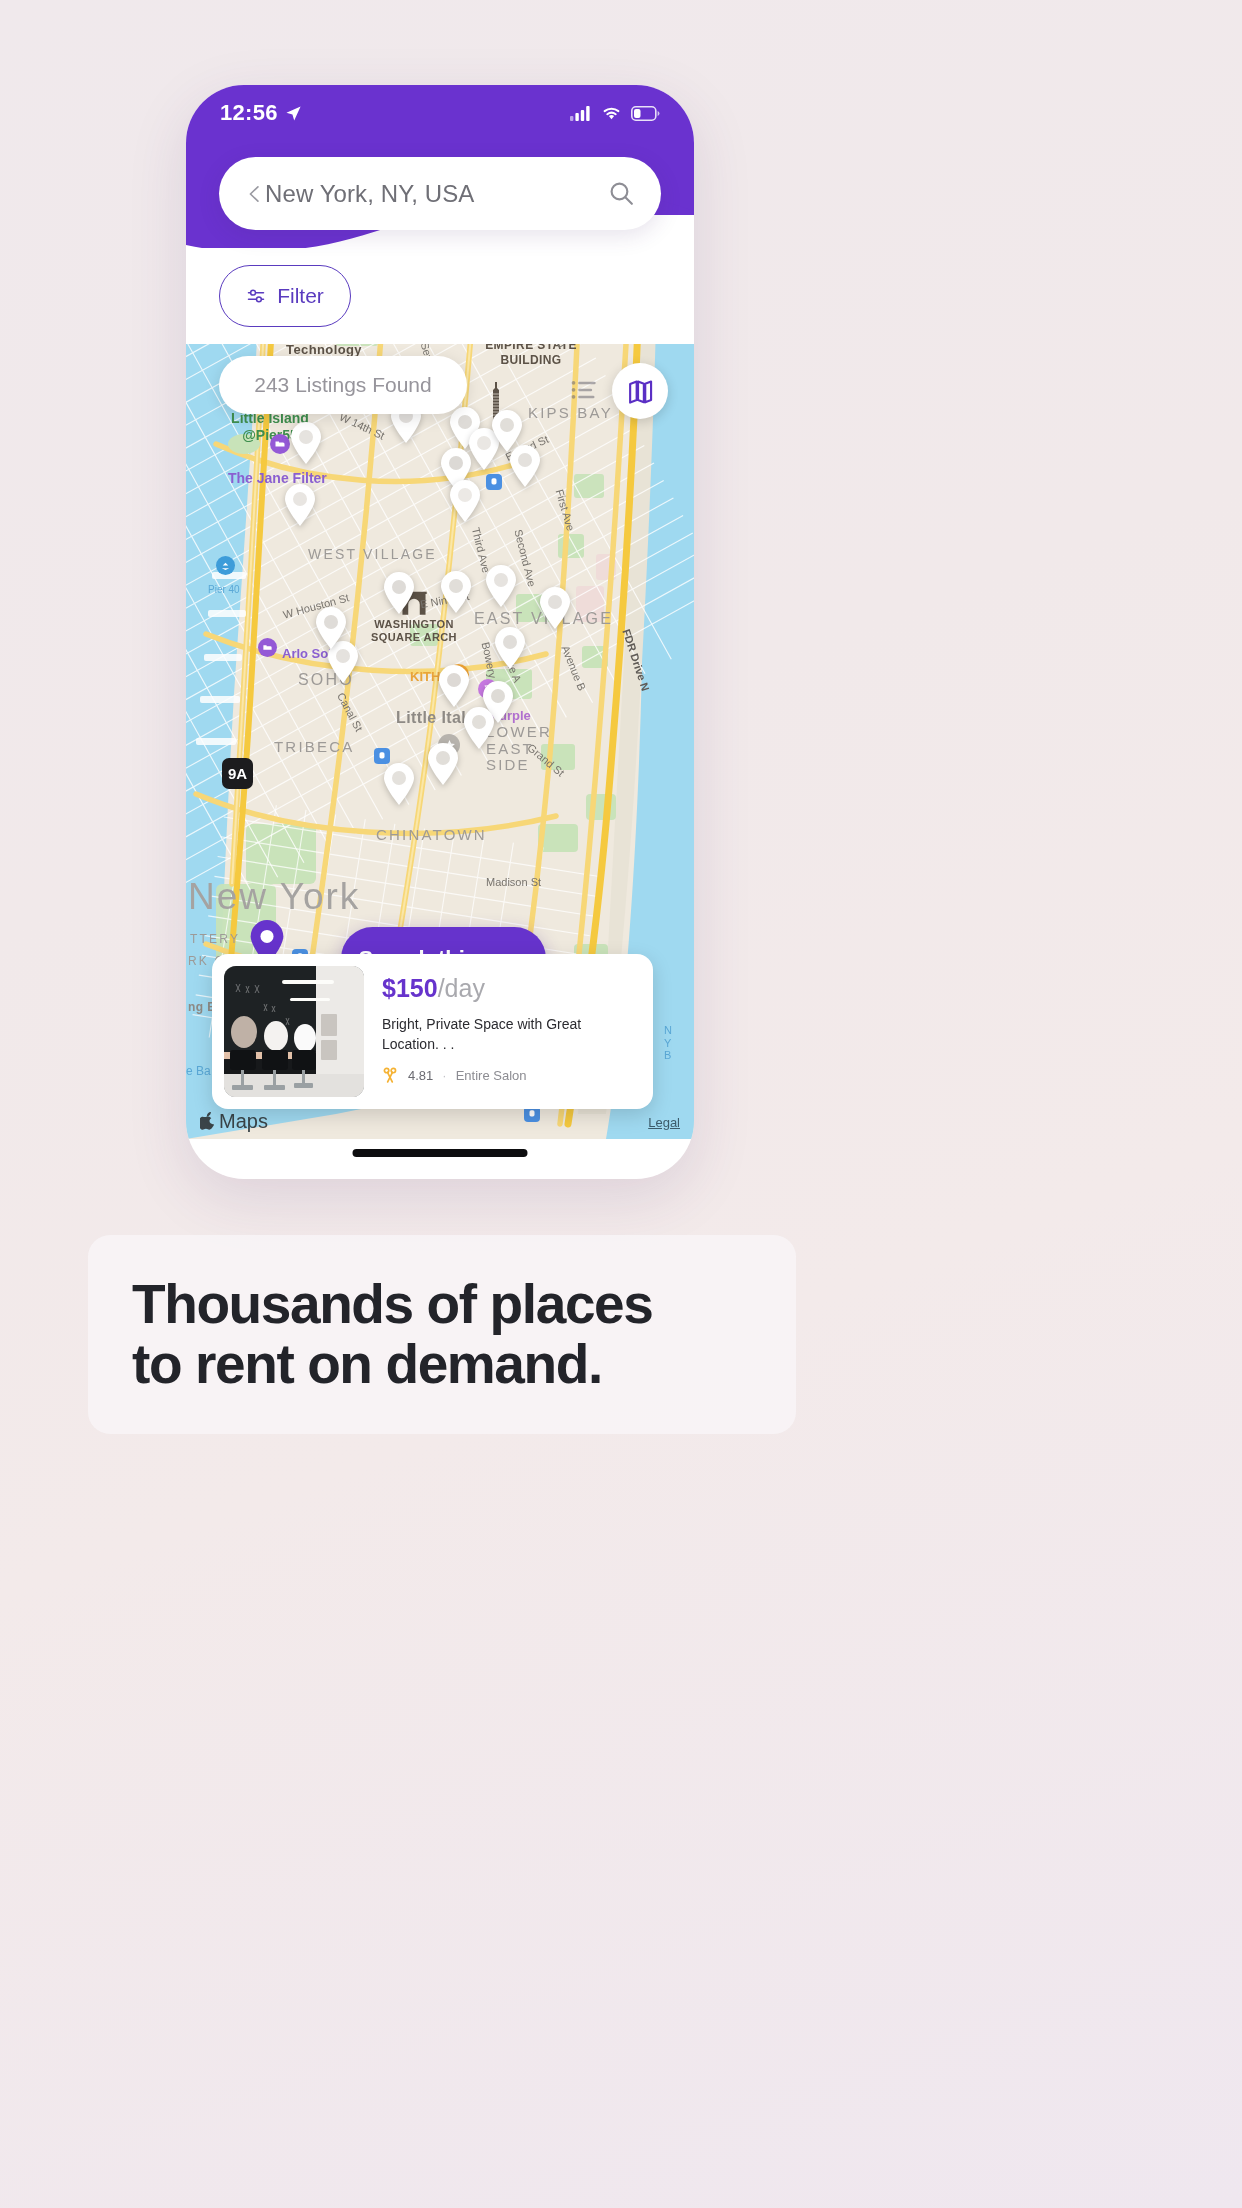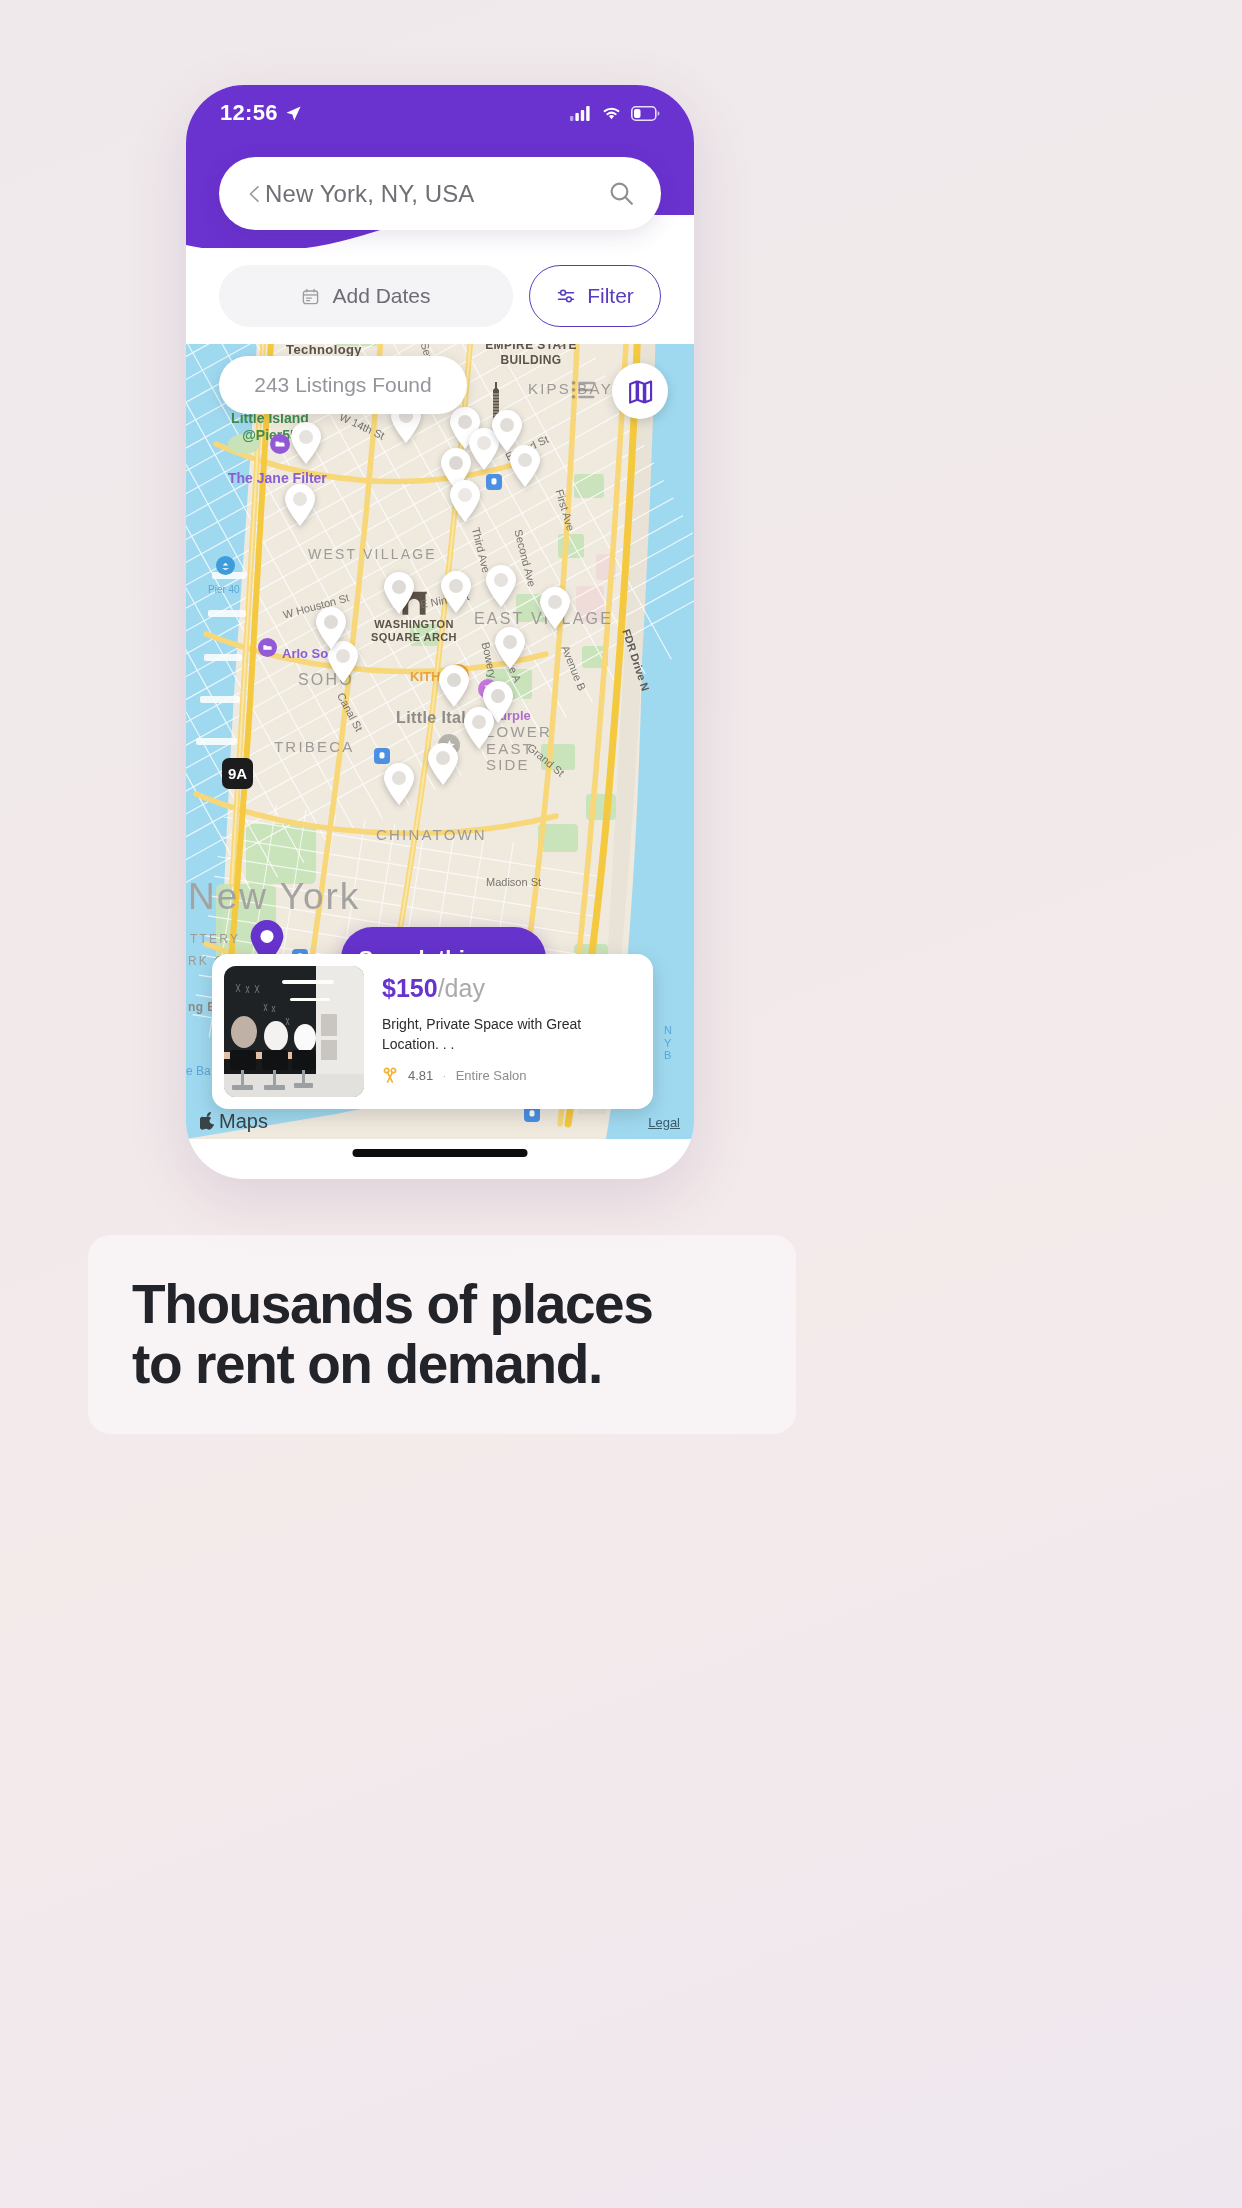--- a/index.html
+++ b/index.html
@@ -221,29 +221,20 @@
       <path d="M15.5 3.5 L6.5 12 L15.5 20.5" stroke="#9a9aa1" stroke-width="2" fill="none" stroke-linecap="round" stroke-linejoin="round"></path>
     </svg>
     <div id="search-value" title="Search location">New York, NY, USA</div>
     <svg class="search-mag" viewBox="0 0 24 24">
       <circle cx="10.2" cy="10.2" r="7" fill="none" stroke="#8e8e95" stroke-width="1.9"></circle>
       <path d="M15.4 15.4 L21.2 21.2" stroke="#8e8e95" stroke-width="1.9" stroke-linecap="round"></path>
     </svg>
   </div>
 
   <div id="filter-row">
-    <div id="add-dates-btn">
-      <svg width="19" height="19" viewBox="0 0 24 24">
-        <rect x="3" y="5" width="18" height="16" rx="3" fill="none" stroke="#9b9ba1" stroke-width="1.7"></rect>
-        <path d="M3 10 H21" stroke="#9b9ba1" stroke-width="1.7"></path>
-        <path d="M7.5 3 v3 M16.5 3 v3" stroke="#9b9ba1" stroke-width="1.7" stroke-linecap="round"></path>
-        <path d="M7 14 H13 M7 17.3 H11" stroke="#9b9ba1" stroke-width="1.5" stroke-linecap="round"></path>
-      </svg>
-      <span>Add Dates</span>
-    </div>
     <div id="filter-btn">
       <svg width="20" height="20" viewBox="0 0 24 24">
         <path d="M3 8 H21 M3 16 H21" stroke="#5a3bbf" stroke-width="1.8" stroke-linecap="round"></path>
         <circle cx="8.5" cy="8" r="2.9" fill="#fff" stroke="#5a3bbf" stroke-width="1.8"></circle>
         <circle cx="15.5" cy="16" r="2.9" fill="#fff" stroke="#5a3bbf" stroke-width="1.8"></circle>
       </svg>
       <span>Filter</span>
     </div>
   </div>
 
@@ -345,21 +336,21 @@
         </g>
       </g>
     </svg>
 
     <div class="mlbl water-lbl" style="left:-2px; top:10px; transform:rotate(-84deg); transform-origin:left top; font-size:10px;">Brooklyn Pla</div>
 
     <div class="mlbl poi-dark" style="left:100px; top:18px; font-size:13px;">Technology</div>
 
     <div class="mlbl poi-dark" style="left:290px; top:14px; font-size:12px; text-align:center; line-height:1.25; width:110px; white-space:normal;">EMPIRE STATE BUILDING</div>
 
-    <div class="mlbl nb" style="left:342px; top:56px; font-size:15px;">KIPS BAY</div>
+    <div class="mlbl nb" style="left:342px; top:80px; font-size:15px;">KIPS BAY</div>
 
     <div class="mlbl green-lbl" style="left:36px; top:86px; font-size:14px; width:96px; white-space:normal; text-align:center; line-height:1.2;">Little Island @Pier55</div>
     <div class="poi-dot" style="left:68px; top:62px; width:20px; height:20px; background:#4caf50;">
       <svg width="12" height="12" viewBox="0 0 24 24">
           <path d="M12 3 C8 3 5.5 6 5.5 9 C5.5 12 8 14 12 14 C16 14 18.5 12 18.5 9 C18.5 6 16 3 12 3 Z M11 14 h2 v7 h-2 Z" fill="#fff"></path>
         </svg>
     </div>
 
     <div class="mlbl purple-lbl" style="left:42px; top:146px; font-size:14px;">The Jane Filter</div>
     <div class="poi-dot" style="left:84px; top:110px; width:20px; height:20px; background:#9459d6;">

